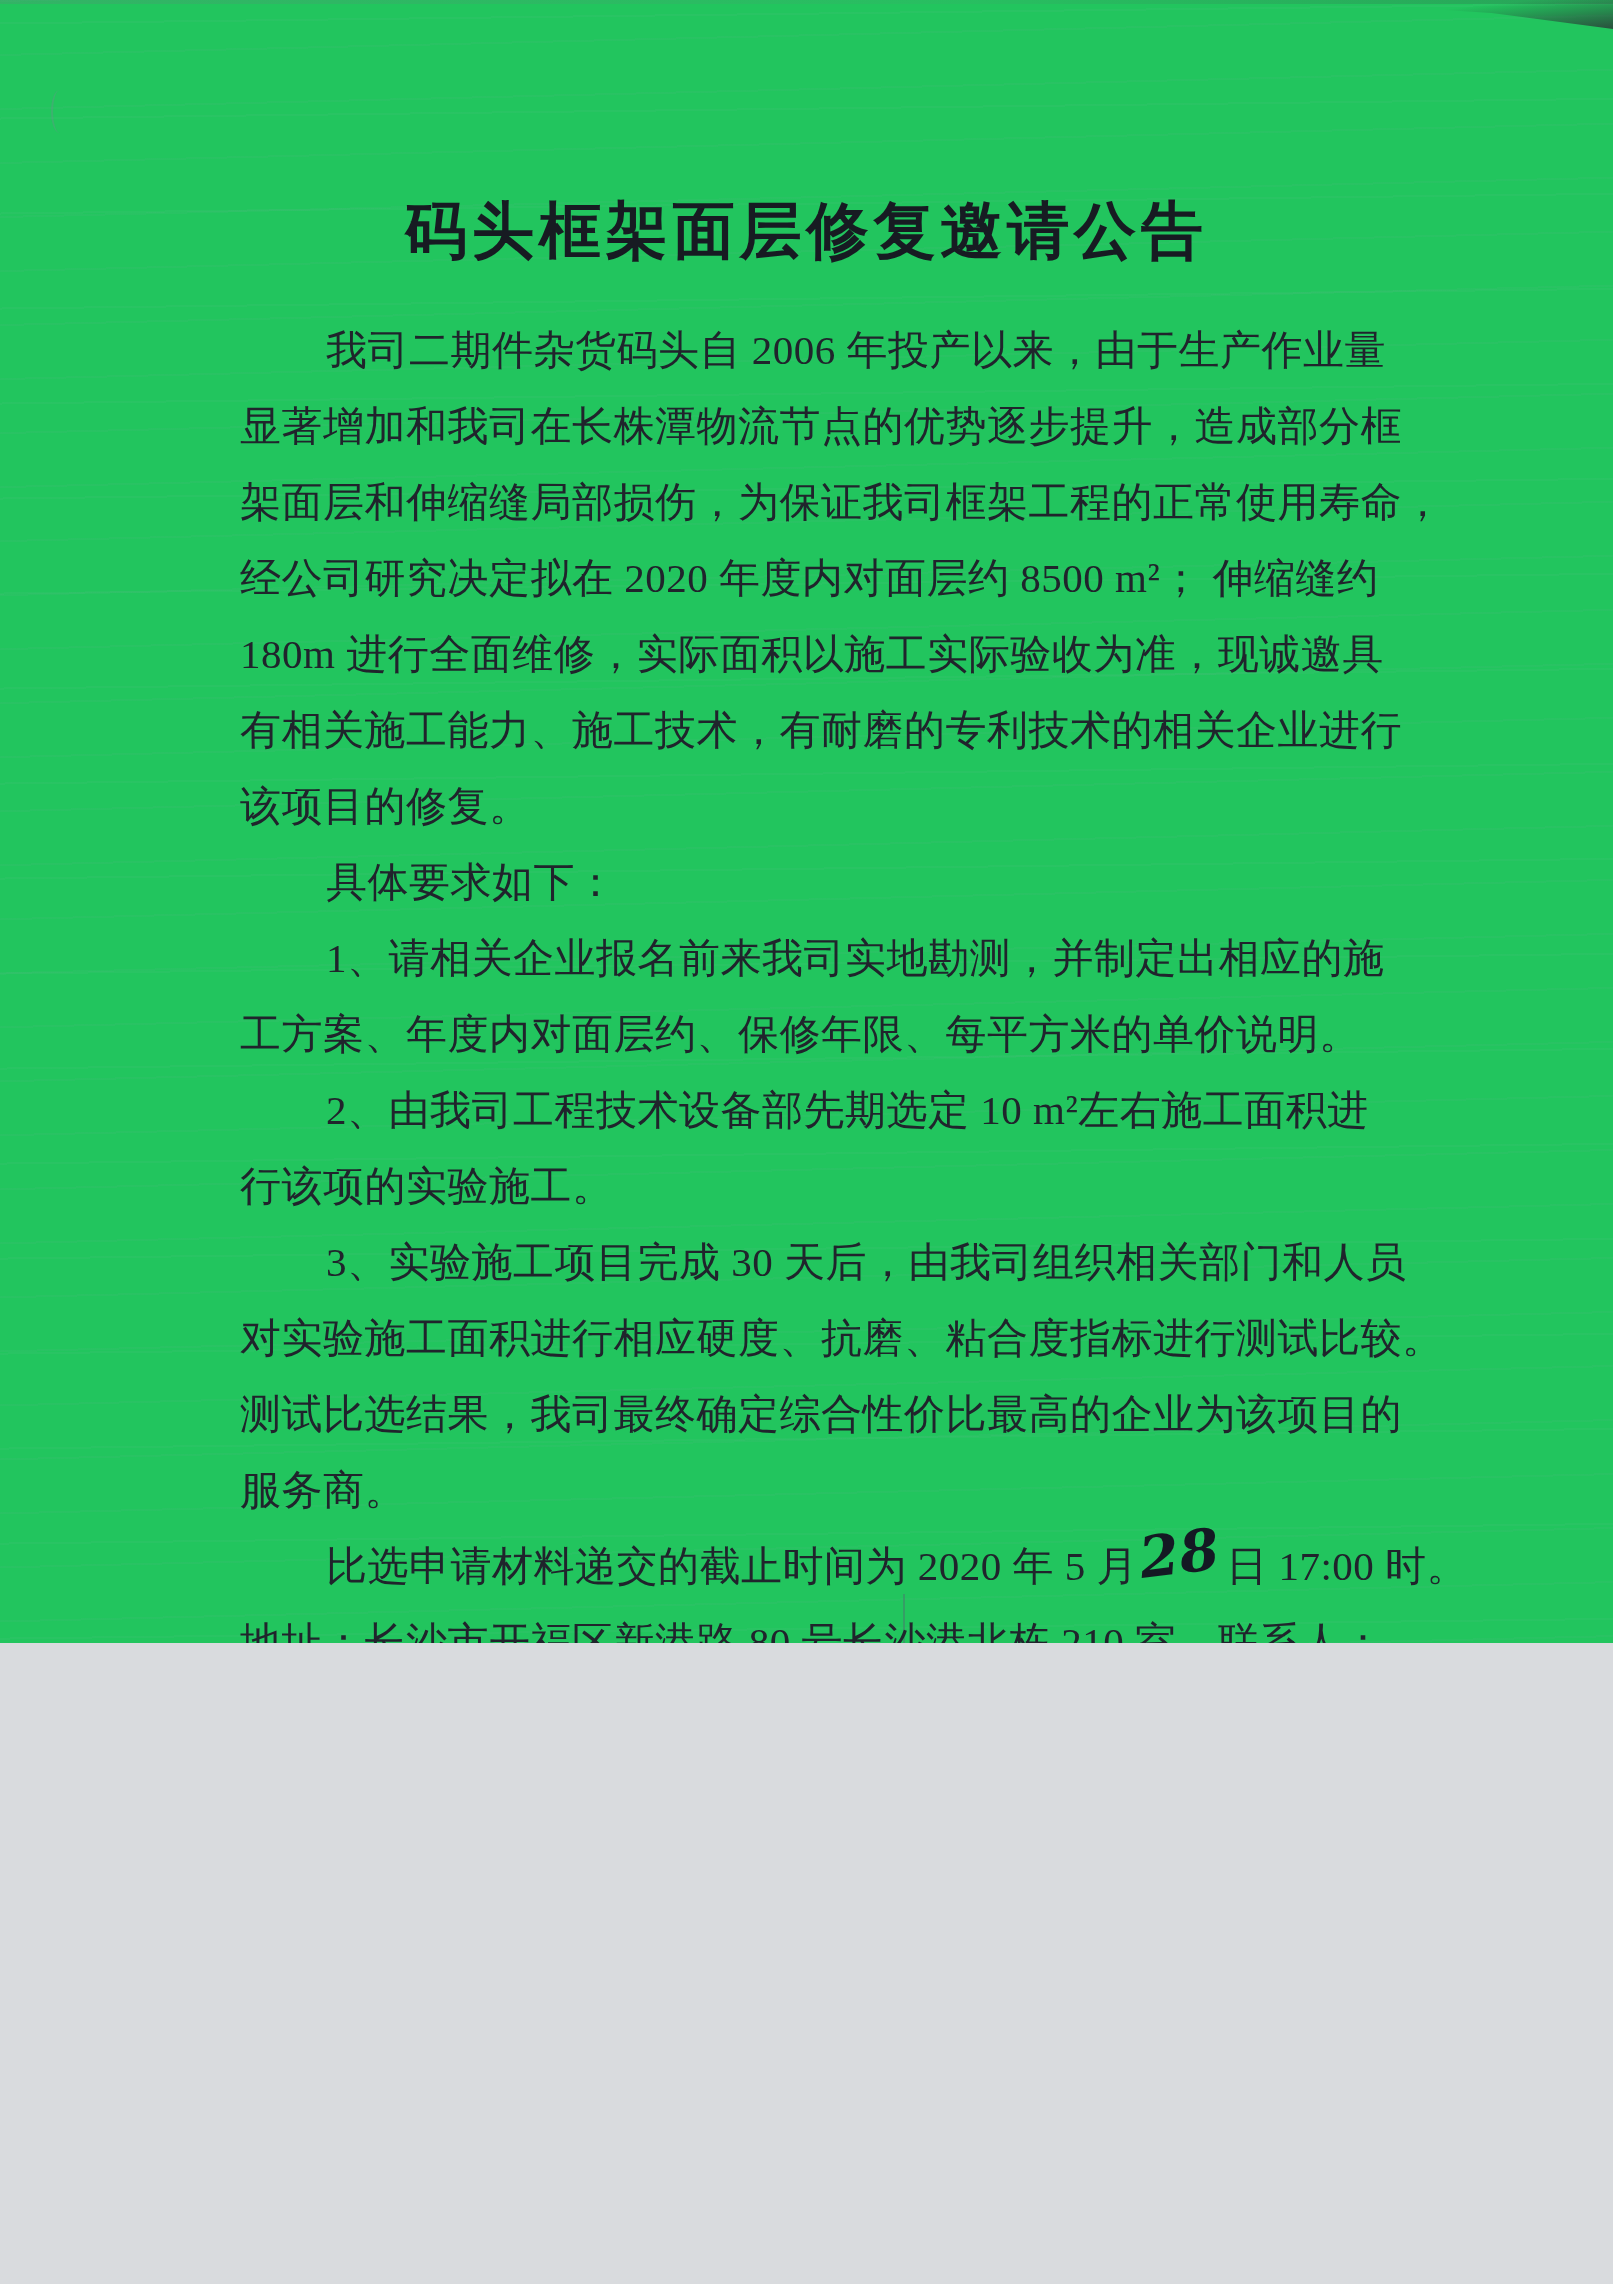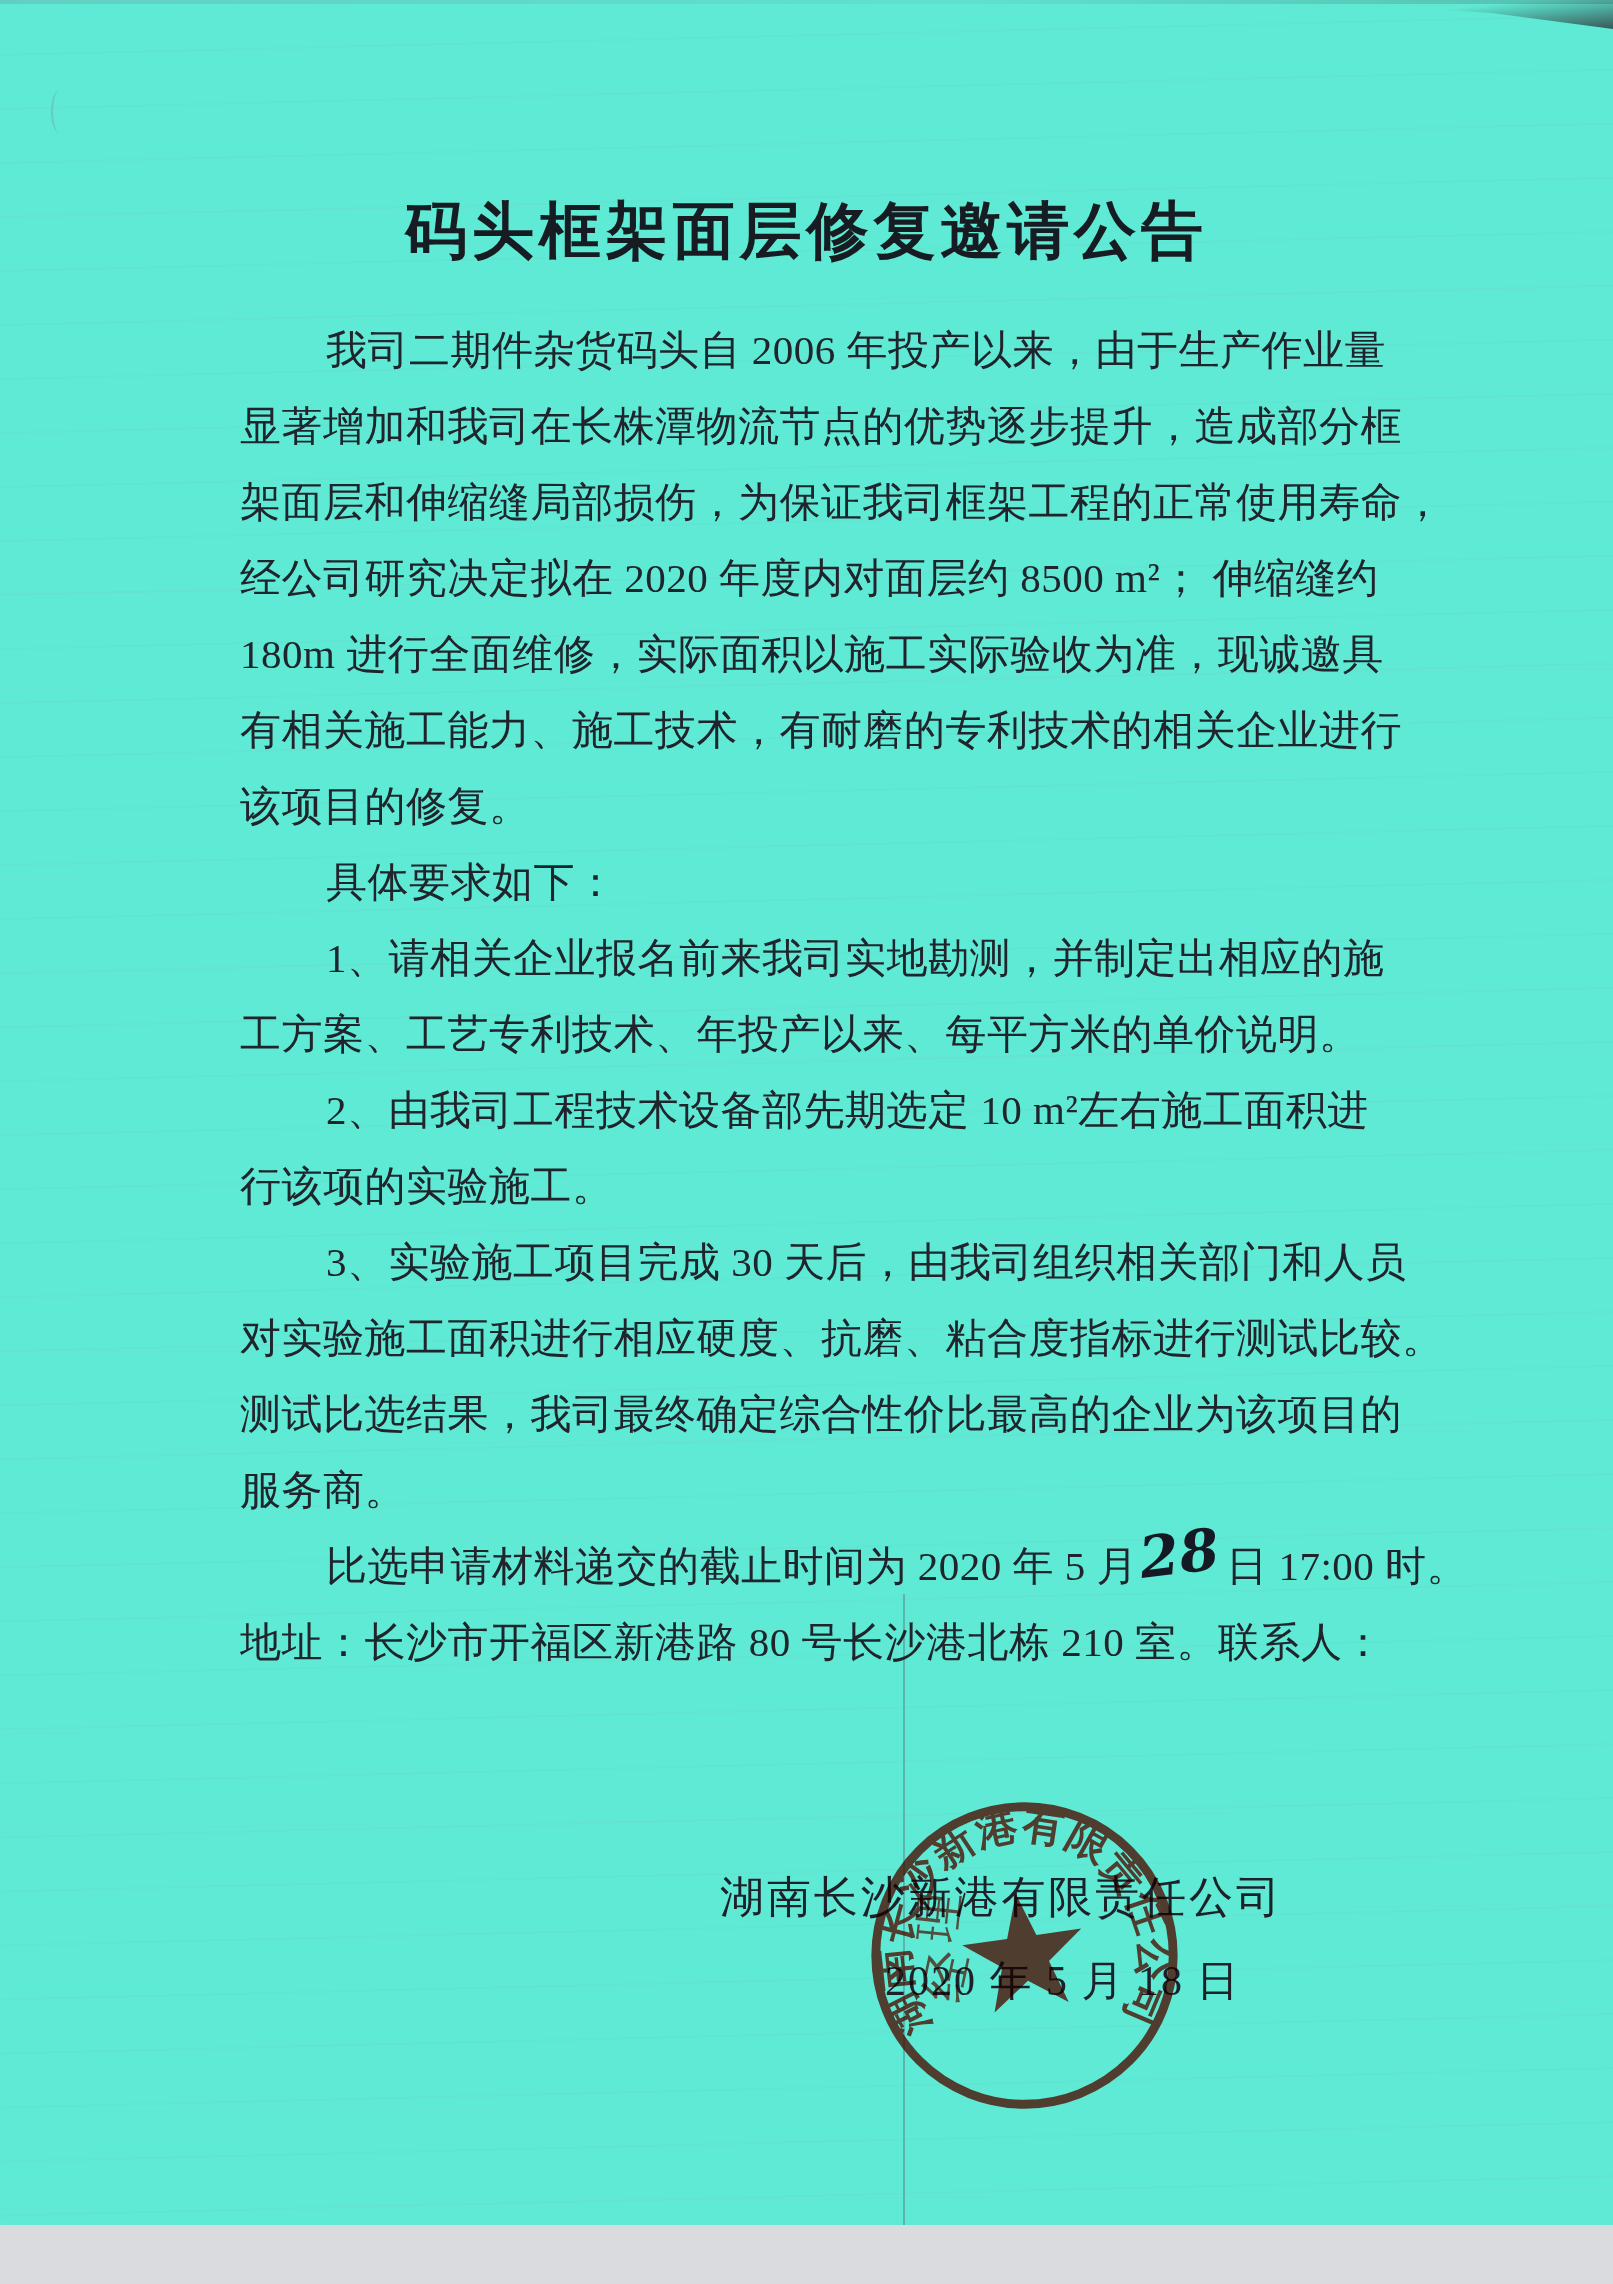--- a/index.html
+++ b/index.html
@@ -1,20 +1,20 @@
 <!DOCTYPE html>
 <html><head>
 <meta charset="utf-8">
 <style>
   html,body{margin:0;padding:0;background:#d9dbde;}
   .page{
     position:relative;
-    width:1613px;height:2225px;
+    width:1613px;height:1643px;
     margin:0 auto;
-    background:#5eead4;
+    background:#22c55e;
     overflow:hidden;
     font-family:"Liberation Serif","DejaVu Serif",serif;
     color:#20242c;
   }
   
   .scan-streaks{
     position:absolute;inset:0;pointer-events:none;
     background:
       repeating-linear-gradient(178.6deg,
         rgba(150,160,180,0.06) 0 2px, transparent 2px 54px),
@@ -89,21 +89,21 @@
   <div class="doc-body">
       <div class="line indent">我司二期件杂货码头自 2006 年投产以来，由于生产作业量</div>
       <div class="line">显著增加和我司在长株潭物流节点的优势逐步提升，造成部分框</div>
       <div class="line">架面层和伸缩缝局部损伤，为保证我司框架工程的正常使用寿命，</div>
       <div class="line">经公司研究决定拟在 2020 年度内对面层约 8500 m²； 伸缩缝约</div>
       <div class="line">180m 进行全面维修，实际面积以施工实际验收为准，现诚邀具</div>
       <div class="line">有相关施工能力、施工技术，有耐磨的专利技术的相关企业进行</div>
       <div class="line">该项目的修复。</div>
       <div class="line indent">具体要求如下：</div>
       <div class="line indent">1、请相关企业报名前来我司实地勘测，并制定出相应的施</div>
-      <div class="line">工方案、工艺专利技术、年投产以来、每平方米的单价说明。</div>
+      <div class="line">工方案、年度内对面层约、保修年限、每平方米的单价说明。</div>
       <div class="line indent">2、由我司工程技术设备部先期选定 10 m²左右施工面积进</div>
       <div class="line">行该项的实验施工。</div>
       <div class="line indent">3、实验施工项目完成 30 天后，由我司组织相关部门和人员</div>
       <div class="line">对实验施工面积进行相应硬度、抗磨、粘合度指标进行测试比较。</div>
       <div class="line">测试比选结果，我司最终确定综合性价比最高的企业为该项目的</div>
       <div class="line">服务商。</div>
       <div class="line indent"><span>比选申请材料递交的截止时间为 2020 年 5 月</span><span class="handwritten">28</span><span>日 17:00 时。</span></div>
       <div class="line">地址：长沙市开福区新港路 80 号长沙港北栋 210 室。联系人：</div>
     </div>
 

